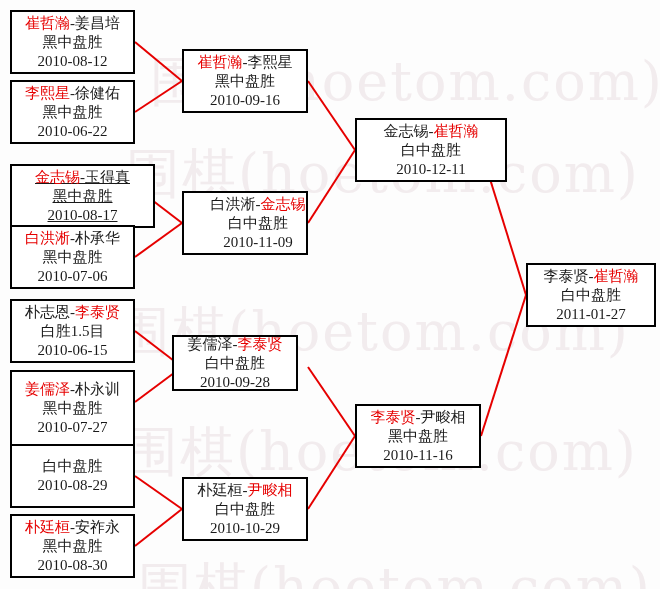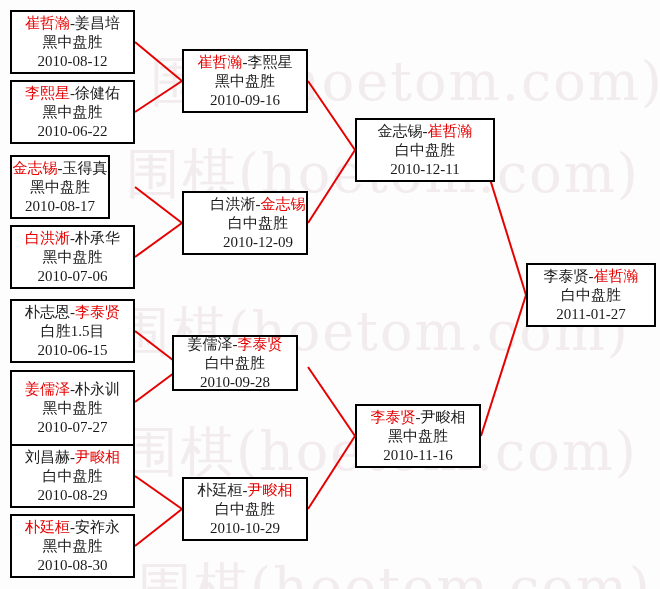--- a/index.html
+++ b/index.html
@@ -52,71 +52,70 @@
     <div class="match" style="left: 10px; top: 10px; width: 125px; height: 64px; border-color: rgb(0, 0, 0); color: rgb(26, 26, 26);">
       <div class="names"><span style="color: rgb(230, 0, 0);">崔哲瀚</span><span>-</span><span>姜昌培</span></div>
       <div class="result">黑中盘胜</div>
       <div class="date">2010-08-12</div>
     </div>
     <div class="match" style="left: 10px; top: 80px; width: 125px; height: 64px; border-color: rgb(0, 0, 0); color: rgb(26, 26, 26);">
       <div class="names"><span style="color: rgb(230, 0, 0);">李熙星</span><span>-</span><span>徐健佑</span></div>
       <div class="result">黑中盘胜</div>
       <div class="date">2010-06-22</div>
     </div>
-    <div class="match" style="left: 10px; top: 155px; width: 100px; height: 64px; border-color: rgb(0, 0, 0); color: rgb(26, 26, 26);">
+    <div class="match" style="left: 10px; top: 164px; width: 145px; height: 64px; border-color: rgb(0, 0, 0); color: rgb(26, 26, 26); text-decoration: underline;">
       <div class="names"><span style="color: rgb(230, 0, 0);">金志锡</span><span>-</span><span>玉得真</span></div>
       <div class="result">黑中盘胜</div>
       <div class="date">2010-08-17</div>
     </div>
     <div class="match" style="left: 10px; top: 225px; width: 125px; height: 64px; border-color: rgb(0, 0, 0); color: rgb(26, 26, 26);">
       <div class="names"><span style="color: rgb(230, 0, 0);">白洪淅</span><span>-</span><span>朴承华</span></div>
       <div class="result">黑中盘胜</div>
       <div class="date">2010-07-06</div>
     </div>
     <div class="match" style="left: 10px; top: 299px; width: 125px; height: 64px; border-color: rgb(0, 0, 0); color: rgb(26, 26, 26);">
       <div class="names"><span>朴志恩</span><span>-</span><span style="color: rgb(230, 0, 0);">李泰贤</span></div>
       <div class="result">白胜1.5目</div>
       <div class="date">2010-06-15</div>
     </div>
     <div class="match" style="left: 10px; top: 370px; width: 125px; height: 76px; border-color: rgb(0, 0, 0); color: rgb(26, 26, 26);">
       <div class="names"><span style="color: rgb(230, 0, 0);">姜儒泽</span><span>-</span><span>朴永训</span></div>
       <div class="result">黑中盘胜</div>
       <div class="date">2010-07-27</div>
     </div>
     <div class="match" style="left: 10px; top: 444px; width: 125px; height: 64px; border-color: rgb(0, 0, 0); color: rgb(26, 26, 26);">
-      <div class="names"><span>刘昌赫</span><span>-</span><span style="color: rgb(230, 0, 0);">尹畯相</span></div>
       <div class="result">白中盘胜</div>
       <div class="date">2010-08-29</div>
     </div>
     <div class="match" style="left: 10px; top: 514px; width: 125px; height: 64px; border-color: rgb(0, 0, 0); color: rgb(26, 26, 26);">
       <div class="names"><span style="color: rgb(230, 0, 0);">朴廷桓</span><span>-</span><span>安祚永</span></div>
       <div class="result">黑中盘胜</div>
       <div class="date">2010-08-30</div>
     </div>
     <div class="match" style="left: 182px; top: 49px; width: 126px; height: 64px; border-color: rgb(0, 0, 0); color: rgb(26, 26, 26);">
       <div class="names"><span style="color: rgb(230, 0, 0);">崔哲瀚</span><span>-</span><span>李熙星</span></div>
       <div class="result">黑中盘胜</div>
       <div class="date">2010-09-16</div>
     </div>
     <div class="match" style="left: 182px; top: 191px; width: 126px; height: 64px; border-color: rgb(0, 0, 0); color: rgb(26, 26, 26); padding-left: 26px;">
       <div class="names"><span>白洪淅</span><span>-</span><span style="color: rgb(230, 0, 0);">金志锡</span></div>
       <div class="result">白中盘胜</div>
-      <div class="date">2010-12-09</div>
+      <div class="date">2010-11-09</div>
     </div>
     <div class="match" style="left: 172px; top: 335px; width: 126px; height: 56px; border-color: rgb(0, 0, 0); color: rgb(26, 26, 26);">
       <div class="names"><span>姜儒泽</span><span>-</span><span style="color: rgb(230, 0, 0);">李泰贤</span></div>
       <div class="result">白中盘胜</div>
       <div class="date">2010-09-28</div>
     </div>
     <div class="match" style="left: 182px; top: 477px; width: 126px; height: 64px; border-color: rgb(0, 0, 0); color: rgb(26, 26, 26);">
       <div class="names"><span>朴廷桓</span><span>-</span><span style="color: rgb(230, 0, 0);">尹畯相</span></div>
       <div class="result">白中盘胜</div>
       <div class="date">2010-10-29</div>
     </div>
-    <div class="match" style="left: 355px; top: 118px; width: 140px; height: 64px; border-color: rgb(0, 0, 0); color: rgb(26, 26, 26);">
+    <div class="match" style="left: 355px; top: 118px; width: 152px; height: 64px; border-color: rgb(0, 0, 0); color: rgb(26, 26, 26);">
       <div class="names"><span>金志锡</span><span>-</span><span style="color: rgb(230, 0, 0);">崔哲瀚</span></div>
       <div class="result">白中盘胜</div>
       <div class="date">2010-12-11</div>
     </div>
     <div class="match" style="left: 355px; top: 404px; width: 126px; height: 64px; border-color: rgb(0, 0, 0); color: rgb(26, 26, 26);">
       <div class="names"><span style="color: rgb(230, 0, 0);">李泰贤</span><span>-</span><span>尹畯相</span></div>
       <div class="result">黑中盘胜</div>
       <div class="date">2010-11-16</div>
     </div>
     <div class="match" style="left: 526px; top: 263px; width: 130px; height: 64px; border-color: rgb(0, 0, 0); color: rgb(26, 26, 26);">

